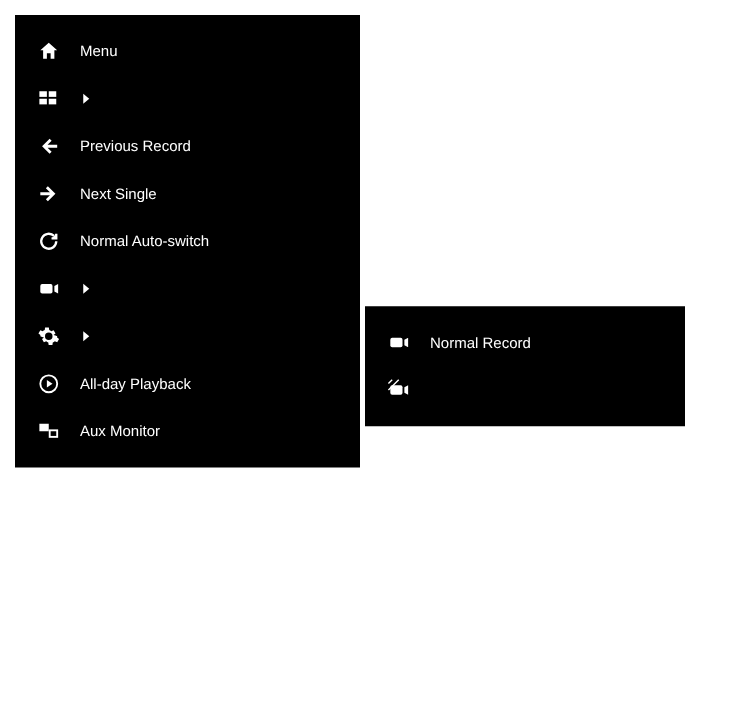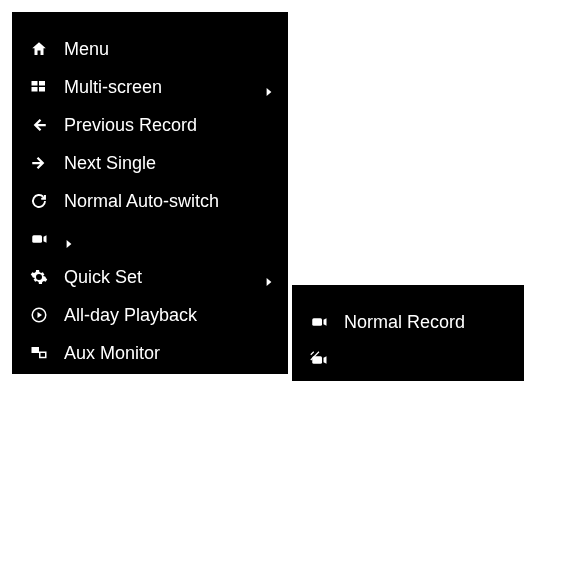--- a/index.html
+++ b/index.html
@@ -16,30 +16,29 @@
     padding: 10px 0;
   }
   .main-menu {
     top: 12px;
     left: 12px;
     width: 276px;
   }
   .sub-menu {
     top: 245px;
     left: 292px;
-    width: 232px;
-    margin-top: 40px;
+    width: 256px;
   }
   .menu-item {
     display: flex;
-    align-items: flex-end;
+    align-items: center;
     height: 38px;
     padding: 0 14px 0 16px;
     color: #fff;
-    font-size: 18px;
+    font-size: 12px;
     cursor: default;
     position: relative;
   }
   .menu-item .icon {
     width: 22px;
     height: 22px;
     margin-right: 14px;
     display: flex;
     align-items: center;
     justify-content: center;
@@ -73,21 +72,20 @@
 
   <div class="menu-item">
     <span class="icon">
       <svg viewBox="0 0 24 24" width="18" height="18" fill="#fff">
         <rect x="2" y="4" width="8" height="6"></rect>
           <rect x="12" y="4" width="8" height="6"></rect>
         <rect x="2" y="12" width="8" height="6"></rect>
           <rect x="12" y="12" width="8" height="6"></rect>
       </svg>
     </span>
-    <span class="label">Multi-screen</span>
     <span class="chevron">
       <svg viewBox="0 0 10 12" width="8" height="10" fill="#fff">
           <polygon points="2,1 8,6 2,11"></polygon>
         </svg>
     </span>
   </div>
 
   <div class="menu-item">
     <span class="icon">
       <svg viewBox="0 0 24 24" width="18" height="18" fill="none" stroke="#fff" stroke-width="3">
@@ -129,21 +127,20 @@
         </svg>
     </span>
   </div>
 
   <div class="menu-item">
     <span class="icon">
       <svg viewBox="0 0 24 24" width="18" height="18" fill="#fff">
           <path d="M12 8a4 4 0 1 0 0 8 4 4 0 0 0 0-8zm9 4a9 9 0 0 1-.1 1.3l2.1 1.6-2 3.5-2.5-1a7 7 0 0 1-2.2 1.3l-.4 2.6h-4l-.4-2.6a7 7 0 0 1-2.2-1.3l-2.5 1-2-3.5 2.1-1.6A9 9 0 0 1 3 12a9 9 0 0 1 .1-1.3L1 9.1l2-3.5 2.5 1A7 7 0 0 1 7.7 5.3L8.1 2.7h4l.4 2.6a7 7 0 0 1 2.2 1.3l2.5-1 2 3.5-2.1 1.6A9 9 0 0 1 21 12z"></path>
         </svg>
     </span>
-    <span class="label">Quick Set</span>
     <span class="chevron">
       <svg viewBox="0 0 10 12" width="8" height="10" fill="#fff">
           <polygon points="2,1 8,6 2,11"></polygon>
         </svg>
     </span>
   </div>
 
   <div class="menu-item">
     <span class="icon">
       <svg viewBox="0 0 24 24" width="18" height="18" fill="#fff">

